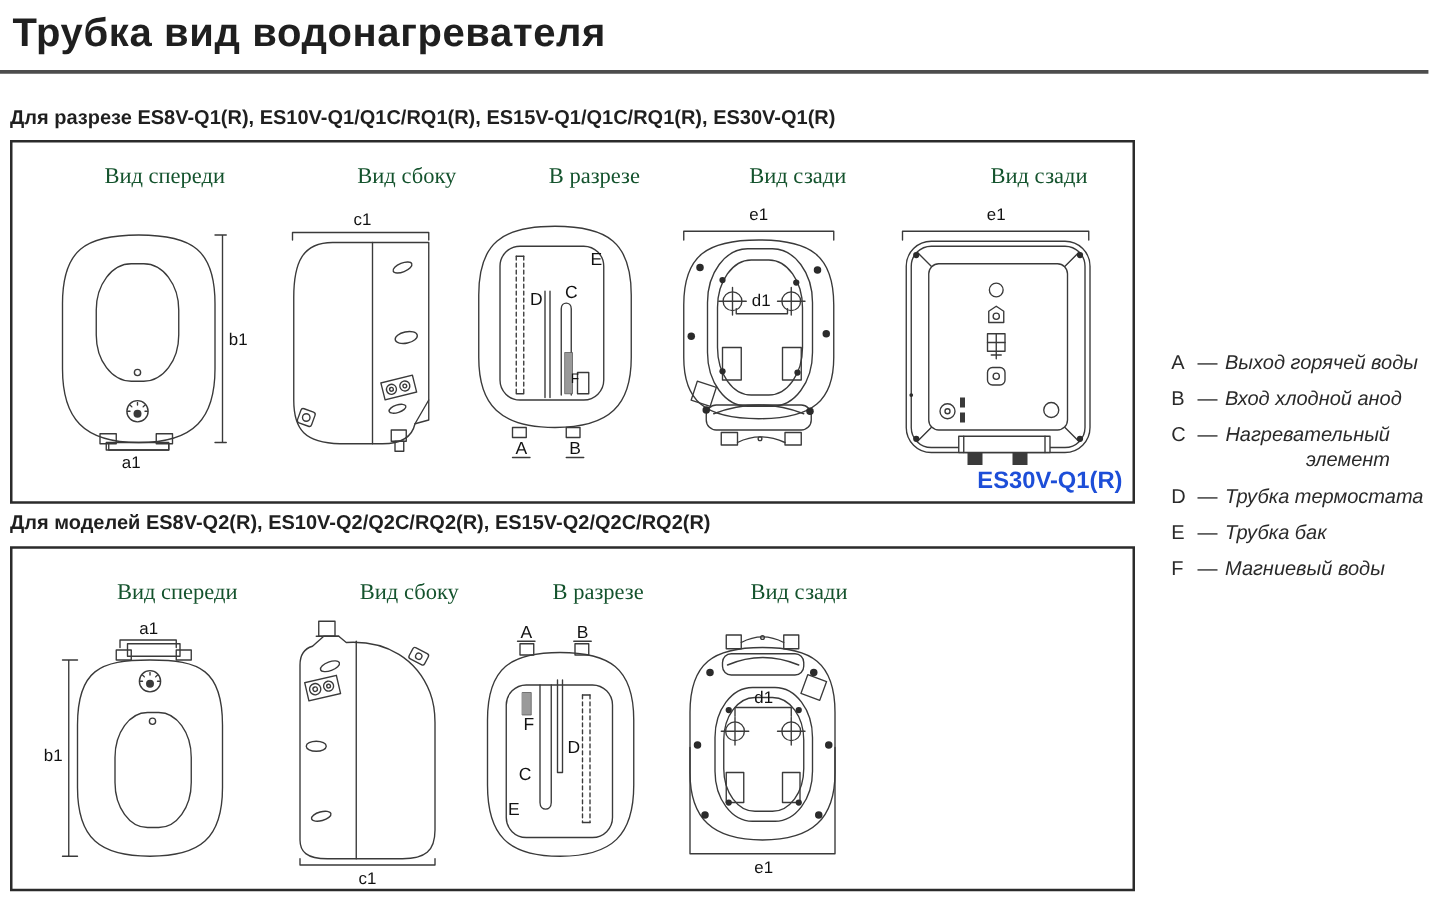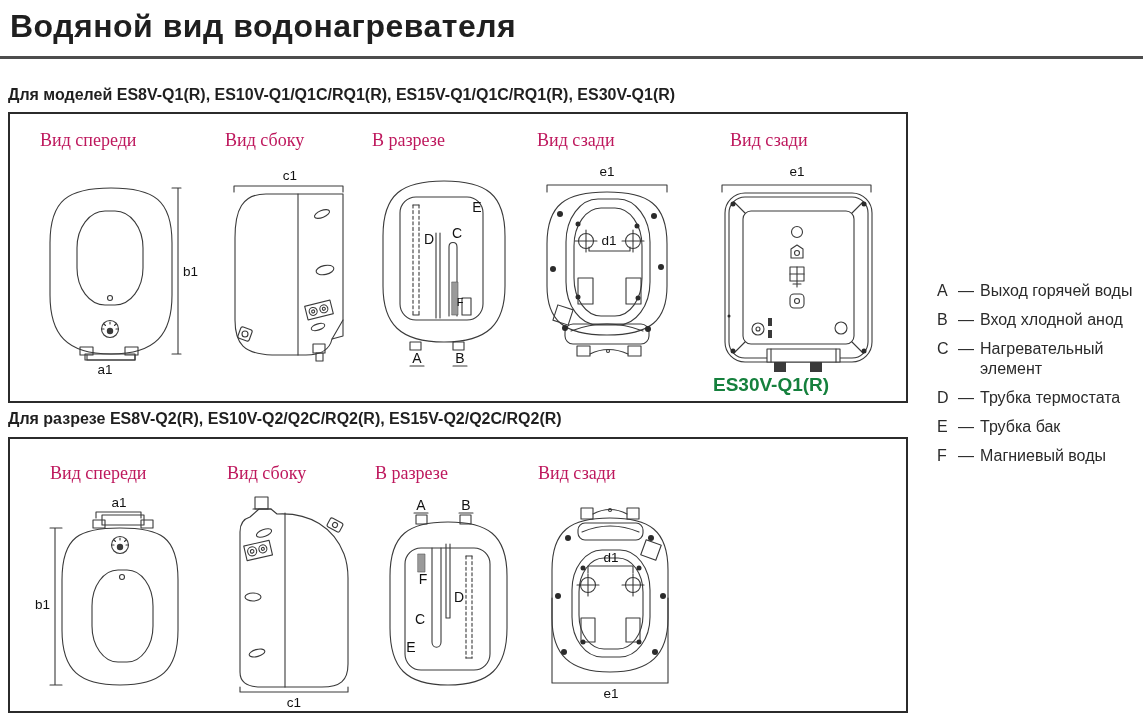--- a/index.html
+++ b/index.html
@@ -3,49 +3,49 @@
 <meta charset="utf-8">
 <style>
   html,body{margin:0;padding:0;background:#fff;}
   .page{position:relative;width:1143px;height:720px;background:#fff;overflow:hidden;
         font-family:"Liberation Sans",sans-serif;color:#1a1a1a;}
   .abs{position:absolute;}
   .page-title{left:10px;top:8px;font-size:32px;font-weight:700;letter-spacing:.5px;color:#1f1f1f;white-space:nowrap;}
   .rule{left:0;top:56px;width:1143px;height:3px;background:#4d4d4d;}
   .subtitle{left:8px;font-size:16px;font-weight:700;color:#1f1f1f;white-space:nowrap;}
   .panel{border:2px solid #2b2b2b;background:#fff;box-sizing:border-box;}
-  .vtitle{font-family:"Liberation Serif",serif;font-size:18px;color:#be185d;text-align:left;width:140px;white-space:nowrap;}
-  .model-label{font-size:19px;font-weight:700;text-align:left;width:185px;color:#15803d;}
+  .vtitle{font-family:"Liberation Serif",serif;font-size:18px;color:#14532d;text-align:right;width:140px;white-space:nowrap;}
+  .model-label{font-size:19px;font-weight:700;text-align:right;width:185px;color:#1d4ed8;}
   .legend{left:937px;top:281px;width:210px;}
   .legend-row{display:flex;gap:6px;font-size:16px;line-height:20px;margin-bottom:9px;color:#2a2a2a;}
   .lk{width:15px;flex:none;}
   .ld{flex:none;}
-  .lt{white-space:nowrap;}
-  .lt.wrap{white-space:normal;width:132px;}
+  .lt{white-space:nowrap;font-style:italic;}
+  .lt.wrap{white-space:normal;width:132px;text-align:right;}
   svg{position:absolute;}
   .ln{fill:none;stroke:#3a3a3a;stroke-width:1.1;stroke-linejoin:round;stroke-linecap:round;}
   .dash{stroke-dasharray:3,2.6;}
   .dot{fill:#2b2b2b;stroke:none;}
   .gfill{fill:#9a9a9a;stroke:#555;stroke-width:.6;}
   .wfill{fill:#fff;}
   .fdark{fill:#3a3a3a;stroke:none;}
   svg text{font-family:"Liberation Sans",sans-serif;fill:#111;}
   .dlab{font-size:13.5px;}
   .plab{font-size:14px;}
   .plab-sm{font-size:11px;}
 </style>
 </head>
 <body>
 
 <div class="page">
 
-  <div class="abs page-title">Водяной вид водонагревателя</div>
+  <div class="abs page-title">Трубка вид водонагревателя</div>
   <div class="abs rule"></div>
 
-  <div class="abs subtitle" style="top:86px">Для моделей ES8V-Q1(R), ES10V-Q1/Q1C/RQ1(R), ES15V-Q1/Q1C/RQ1(R), ES30V-Q1(R)</div>
+  <div class="abs subtitle" style="top:86px">Для разрезе ES8V-Q1(R), ES10V-Q1/Q1C/RQ1(R), ES15V-Q1/Q1C/RQ1(R), ES30V-Q1(R)</div>
   <div class="abs panel" style="left:8px;top:112px;width:900px;height:291px"></div>
 
   <div class="abs vtitle" style="left:40px;top:130px">Вид спереди</div>
   <div class="abs vtitle" style="left:225px;top:130px">Вид сбоку</div>
   <div class="abs vtitle" style="left:372px;top:130px">В разрезе</div>
   <div class="abs vtitle" style="left:537px;top:130px">Вид сзади</div>
   <div class="abs vtitle" style="left:730px;top:130px">Вид сзади</div>
 
   <svg style="left:35px;top:148px" width="170" height="235" viewBox="0 0 170 235">
     <g class="ln">
@@ -207,21 +207,21 @@
       <span class="ld">—</span>
       <span class="lt">Трубка бак</span>
     </div>
     <div class="legend-row">
       <span class="lk">F</span>
       <span class="ld">—</span>
       <span class="lt">Магниевый воды</span>
     </div>
   </div>
 
-  <div class="abs subtitle" style="top:410px">Для разрезе ES8V-Q2(R), ES10V-Q2/Q2C/RQ2(R), ES15V-Q2/Q2C/RQ2(R)</div>
+  <div class="abs subtitle" style="top:410px">Для моделей ES8V-Q2(R), ES10V-Q2/Q2C/RQ2(R), ES15V-Q2/Q2C/RQ2(R)</div>
   <div class="abs panel" style="left:8px;top:437px;width:900px;height:276px"></div>
 
   <div class="abs vtitle" style="left:50px;top:463px">Вид спереди</div>
   <div class="abs vtitle" style="left:227px;top:463px">Вид сбоку</div>
   <div class="abs vtitle" style="left:375px;top:463px">В разрезе</div>
   <div class="abs vtitle" style="left:538px;top:463px">Вид сзади</div>
 
   <svg style="left:30px;top:478px" width="170" height="235" viewBox="0 0 170 235">
     <text class="dlab" x="89" y="29" text-anchor="middle">a1</text>
     <g class="ln">

